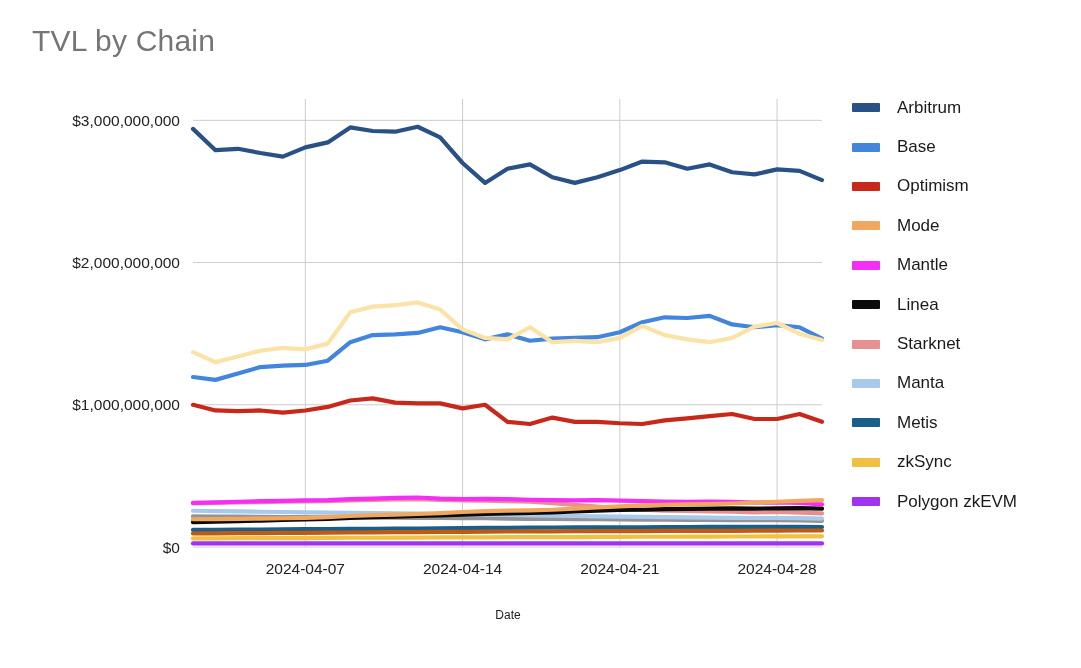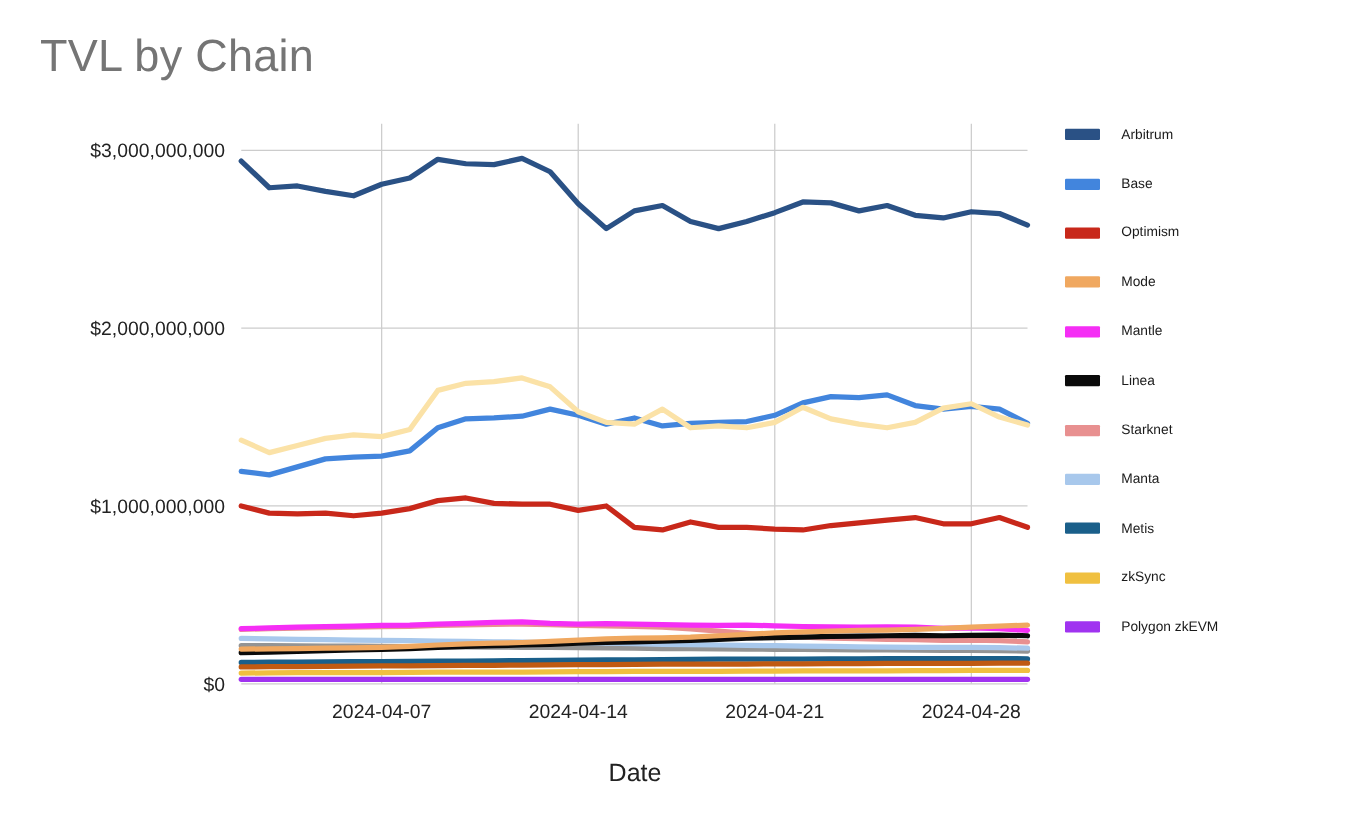--- a/index.html
+++ b/index.html
@@ -17,21 +17,21 @@
   #chart-root {
     position: absolute;
     inset: 0;
     width: 1081px;
     height: 668px;
   }
   #chart-title {
     position: absolute;
     left: 32px;
     top: 24px;
-    font-size: 36px;
+    font-size: 30px;
     color: #757575;
     font-weight: 400;
     letter-spacing: 0.2px;
     white-space: nowrap;
   }
   #plot-svg {
     position: absolute;
     left: 0;
     top: 0;
   }
@@ -41,21 +41,21 @@
     fill: #222222;
   }
   .y-tick-label { text-anchor: end; }
   .x-tick-label { text-anchor: middle; }
   #x-axis-title {
     position: absolute;
     left: 193px;
     width: 630px;
     top: 608px;
     text-align: center;
-    font-size: 20px;
+    font-size: 12px;
     color: #222222;
   }
   #legend {
     position: absolute;
     left: 852px;
     top: 88px;
     width: 228px;
   }
   .legend-item {
     display: flex;
@@ -63,21 +63,21 @@
     height: 39.4px;
   }
   .legend-swatch {
     width: 28px;
     height: 9px;
     border-radius: 1px;
     flex: 0 0 auto;
   }
   .legend-label {
     margin-left: 17px;
-    font-size: 11px;
+    font-size: 17px;
     color: #1a1a1a;
     white-space: nowrap;
   }
 </style>
 </head>
 <body>
 
 <div id="chart-root">
 
   <div id="chart-title">TVL by Chain</div>

